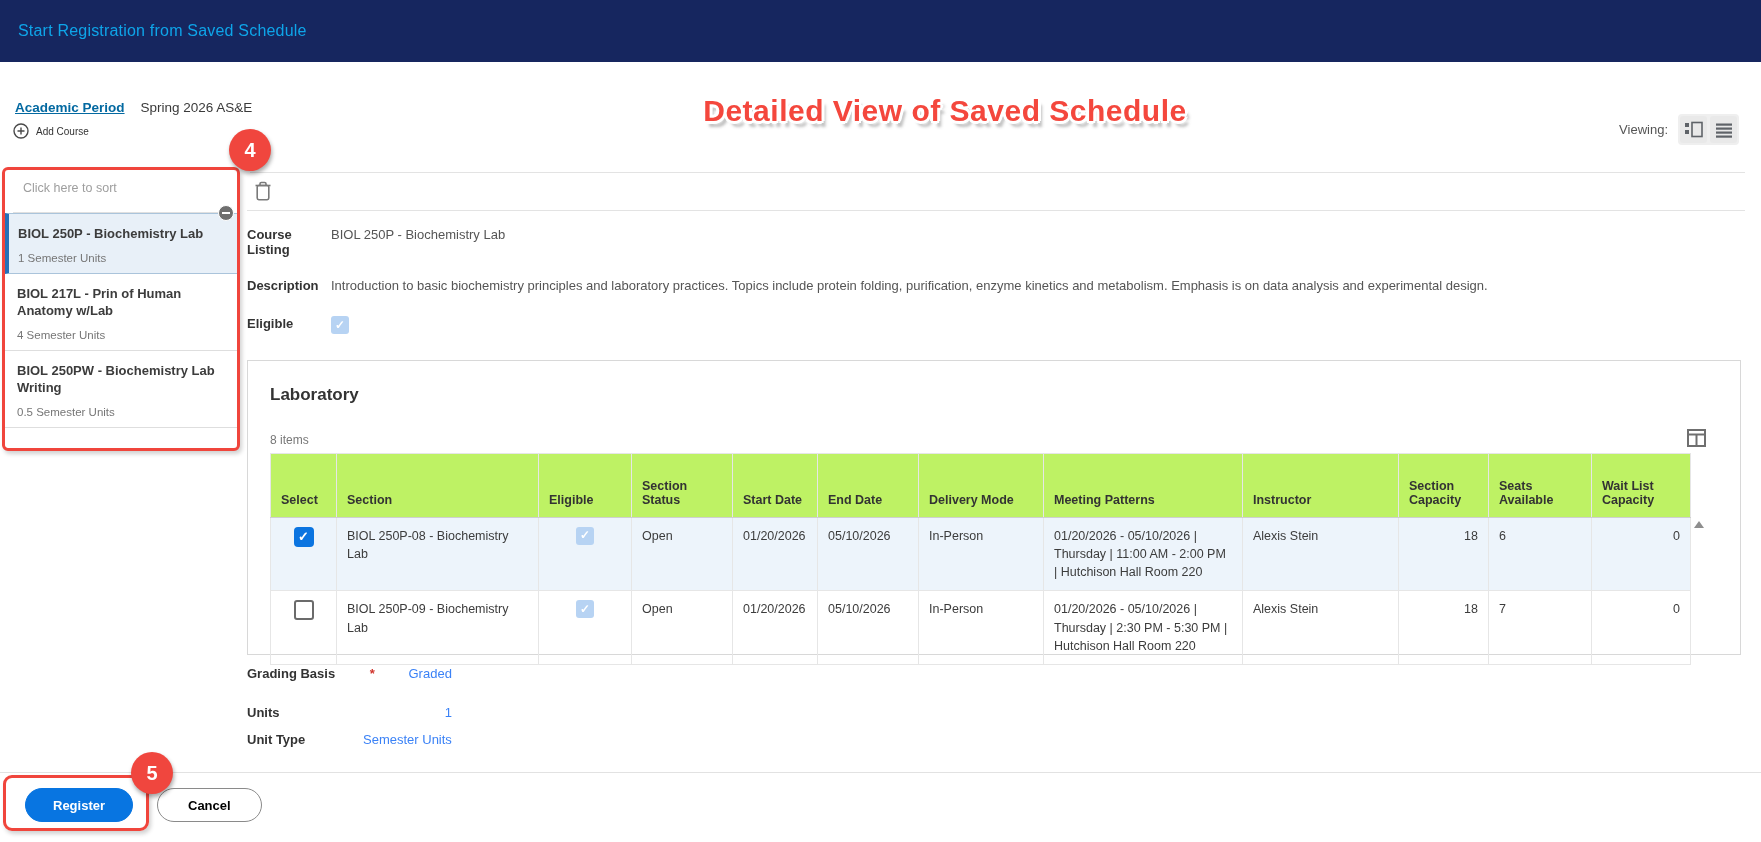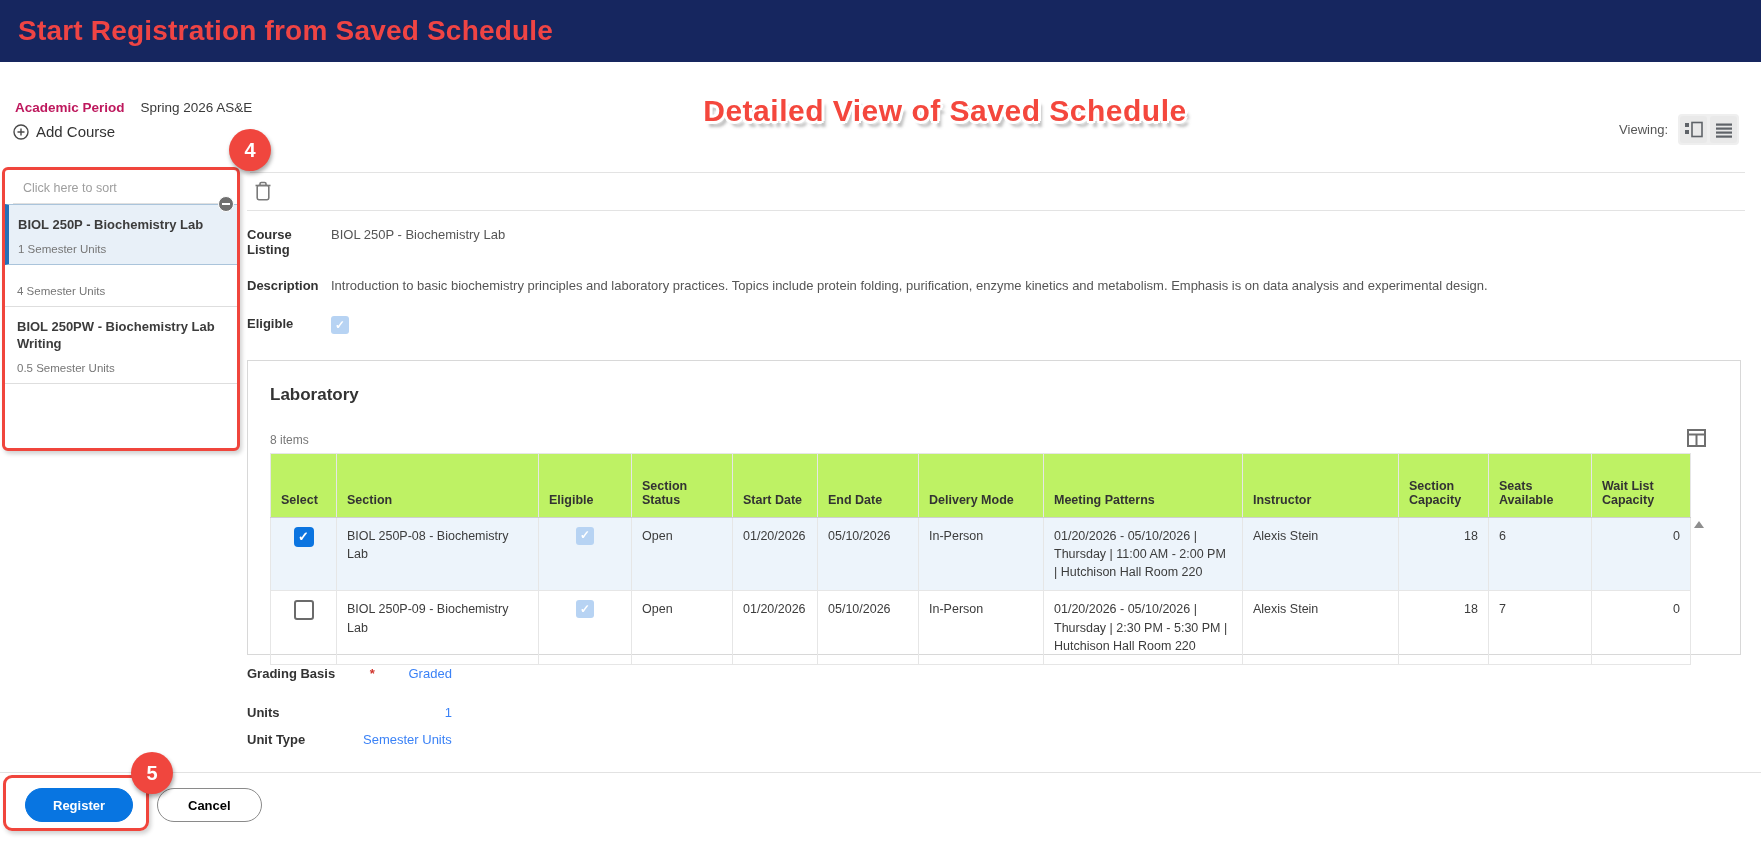--- a/index.html
+++ b/index.html
@@ -1,41 +1,41 @@
 <!DOCTYPE html>
 <html><head>
 <meta charset="utf-8">
 <style>
   * { margin:0; padding:0; box-sizing:border-box; }
   html,body { width:1761px; height:842px; background:#fff; font-family:"Liberation Sans",sans-serif; position:relative; overflow:hidden; }
 
   
   .app-header { position:absolute; top:0; left:0; width:1761px; height:62px; background:#16265f; display:flex; align-items:center; padding:0 18px; }
-  .app-header h1 { color:#ef4444; font-size:28px; font-weight:bold; letter-spacing:.2px; }
+  .app-header h1 { color:#0ea5e9; font-size:16px; font-weight:normal; letter-spacing:.2px; }
 
   
   .academic-row { position:absolute; top:100px; left:15px; display:flex; gap:16px; font-size:13.5px; }
-  .academic-row .lbl { font-weight:bold; color:#be185d; }
+  .academic-row .lbl { font-weight:bold; color:#0369a1;text-decoration:underline; }
   .academic-row .val { color:#3a3a3a; }
 
-  .add-course { position:absolute; top:123px; left:13px; display:flex; align-items:center; gap:7px; font-size:15px; color:#333; cursor:pointer; background:none; border:none;justify-content:flex-end; }
+  .add-course { position:absolute; top:123px; left:13px; display:flex; align-items:center; gap:7px; font-size:10px; color:#333; cursor:pointer; background:none; border:none;justify-content:flex-end; }
 
   .annotation-heading { position:absolute; top:94px; left:690px; width:510px; text-align:center;
      font-size:30px; font-weight:bold; color:#f4473d; letter-spacing:.5px;
      text-shadow:-2px -2px 0 #fff, 2px -2px 0 #fff, -2px 2px 0 #fff, 2px 2px 0 #fff,
                   0 -3px 0 #fff, 0 3px 0 #fff, -3px 0 0 #fff, 3px 0 0 #fff,
                   4px 6px 3px rgba(110,110,110,.45); }
 
   .viewing { position:absolute; top:114px; right:22px; display:flex; align-items:center; gap:10px; font-size:13px; color:#555; }
   .view-btn { width:27px; height:27px; background:#e9e9e9; border:none; border-radius:3px; display:flex; align-items:center; justify-content:center; cursor:pointer; }
   .view-group { display:flex; gap:3px; background:#efefef; border-radius:4px; padding:2px; }
 
   
   .course-box { position:absolute; left:2px; top:167px; width:238px; height:284px; border:3px solid #f0453c; border-radius:6px; background:#fff; box-shadow:2px 3px 4px rgba(0,0,0,.18); }
-  .sort-input { width:calc(100% - 16px); margin:3px 8px 0; padding:8px 10px 8px; border:none; border-bottom:1px solid #e0e0e0; font-size:12.5px; color:#444; outline:none; font-family:inherit; }
+  .sort-input { width:calc(100% - 16px); margin:3px 8px 0; padding:8px 10px 17px; border:none; border-bottom:1px solid #e0e0e0; font-size:12.5px; color:#444; outline:none; font-family:inherit; }
   .sort-input::placeholder { color:#9e9e9e; }
   .course-item { position:relative; padding:11px 12px 9px; border-bottom:1px solid #dedede; cursor:pointer; background:#fff; }
   .course-item .ci-title { font-size:13px; font-weight:600; color:#3c3c3c; line-height:1.35; }
   .course-item .ci-units { font-size:11.5px; color:#767676; margin-top:9px; }
   .course-item.selected { background:#e8f0f8; border-left:4px solid #2570b8; border-top:1px solid #aac4db; border-bottom:1px solid #aac4db; padding-left:9px; }
   .minus-badge { position:absolute; top:-9px; right:3px; width:16px; height:16px; border-radius:50%; background:#6f6f6f; border:1px solid #fff; cursor:pointer; }
   .minus-badge::after { content:""; position:absolute; left:3px; top:6px; width:8px; height:2px; background:#fff; }
 
   .step-circle { position:absolute; width:42px; height:42px; border-radius:50%; background:#f0463e; color:#fff; font-size:20px; font-weight:bold; display:flex; align-items:center; justify-content:center; box-shadow:1px 3px 4px rgba(0,0,0,.35); z-index:30; }
   .circle-4 { left:229px; top:129px; }
@@ -142,20 +142,21 @@
 <div class="course-box">
   <input class="sort-input" placeholder="Click here to sort" style="">
 
   <div class="course-item selected">
     <div class="minus-badge"></div>
     <div class="ci-title">BIOL 250P - Biochemistry Lab</div>
     <div class="ci-units">1 Semester Units</div>
   </div>
 
   <div class="course-item">
+    <div class="ci-title">BIOL 217L - Prin of Human Anatomy w/Lab</div>
     <div class="ci-units">4 Semester Units</div>
   </div>
 
   <div class="course-item">
     <div class="ci-title">BIOL 250PW - Biochemistry Lab Writing</div>
     <div class="ci-units">0.5 Semester Units</div>
   </div>
 </div>
 
 <div class="step-circle circle-4">4</div>

